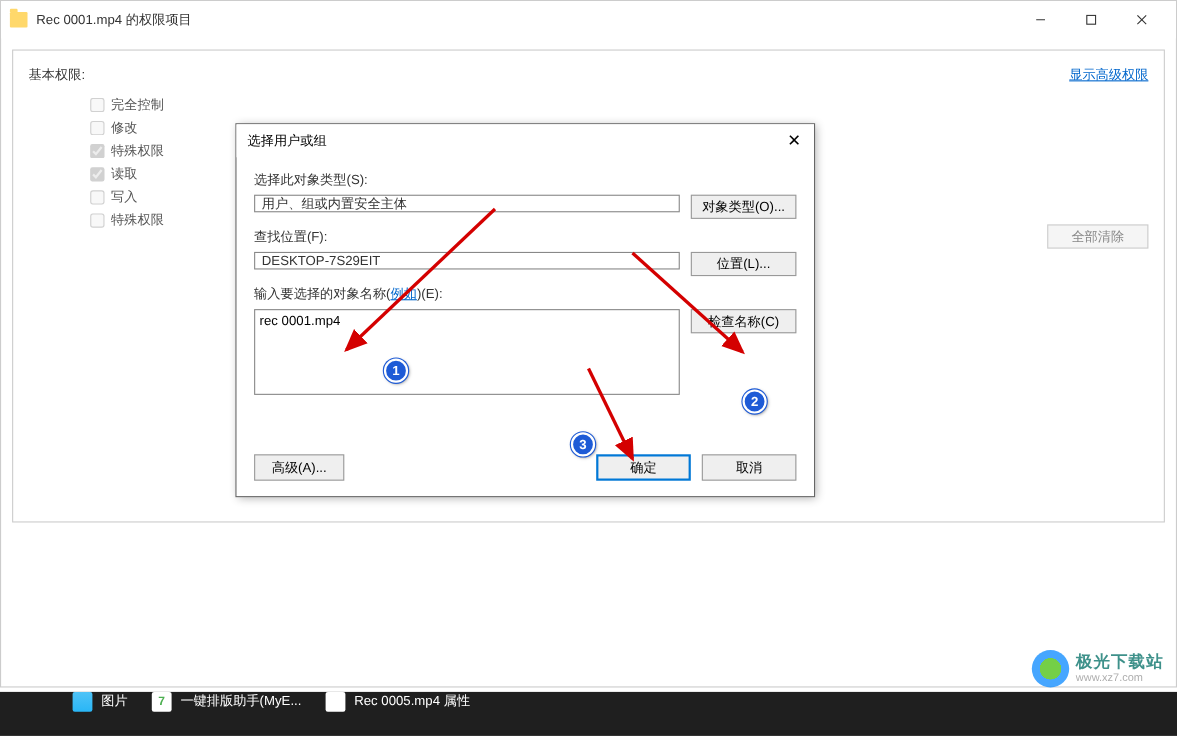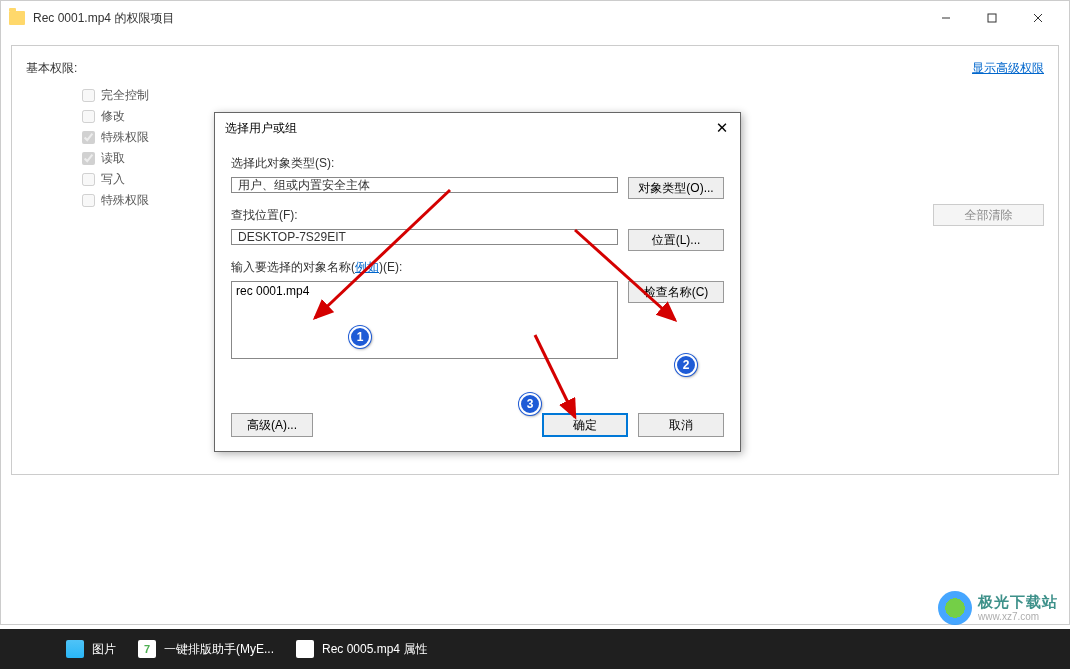--- a/index.html
+++ b/index.html
@@ -24,25 +24,25 @@
 .link { color: #0066cc; text-decoration: underline; cursor: pointer; }
 .select-disabled { width: 260px; height: 22px; border: 1px solid #bbb; background: #f5f5f5; padding: 0 6px; font-size: 12px; color: #888; display: flex; align-items: center; justify-content: space-between; }
 .select-disabled .chev { color: #888; font-size: 10px; }
 
 .panel-perm { padding: 14px 14px; position: relative; min-height: 430px; }
 .perm-title { font-size: 12px; color: #333; margin-bottom: 10px; }
 .show-advanced { position: absolute; top: 14px; right: 14px; color: #0066cc; font-size: 12px; text-decoration: underline; cursor: pointer; }
 .perm-list { margin-left: 56px; }
 .perm-item { display: flex; align-items: center; font-size: 12px; color: #555; margin-bottom: 4px; }
 .perm-item input[type=checkbox] { margin-right: 6px; width: 13px; height: 13px; }
-.clear-all-btn { position: absolute; top: 158px; right: 14px; width: 111px; height: 22px; font-size: 12px; background: #f5f5f5; border: 1px solid #ccc; color: #888; }
+.clear-all-btn { position: absolute; top: 158px; right: 14px; width: 92px; height: 22px; font-size: 12px; background: #f5f5f5; border: 1px solid #ccc; color: #888; }
 
 
 .taskbar { position: absolute; bottom: 0; left: 0; width: 1070px; height: 40px; background: #1f1f1f; display: flex; align-items: center; }
-.task-item { display: flex; align-items: center; padding: 0 10px; height: 40px; color: #fff; font-size: 12px; margin-right: 2px; }
+.task-item { display: flex; padding: 0 10px; height: 40px; color: #fff; font-size: 12px; margin-right: 2px; }
 .task-item .ticon { width: 18px; height: 18px; margin-right: 8px; display: inline-flex; align-items: center; justify-content: center; }
 .ticon-pic { background: linear-gradient(#4fc3f7,#29b6f6); border-radius: 2px; }
 .ticon-my { background: #fff; border-radius: 2px; color: #4caf50; font-size: 11px; font-weight: bold; }
 .ticon-prop { background: #fff; border-radius: 2px; }
 
 
 .watermark { position: absolute; right: 12px; bottom: 44px; display: flex; align-items: center; opacity: 0.8; }
 .wm-logo { width: 34px; height: 34px; border-radius: 50%; background: radial-gradient(circle, #52c41a 40%, #1890ff 41%); margin-right: 6px; }
 .wm-text { display: flex; flex-direction: column; line-height: 1.1; }
 .wm-text .l1 { font-size: 15px; color: #0f766e; font-weight: bold; letter-spacing: 1px; }

